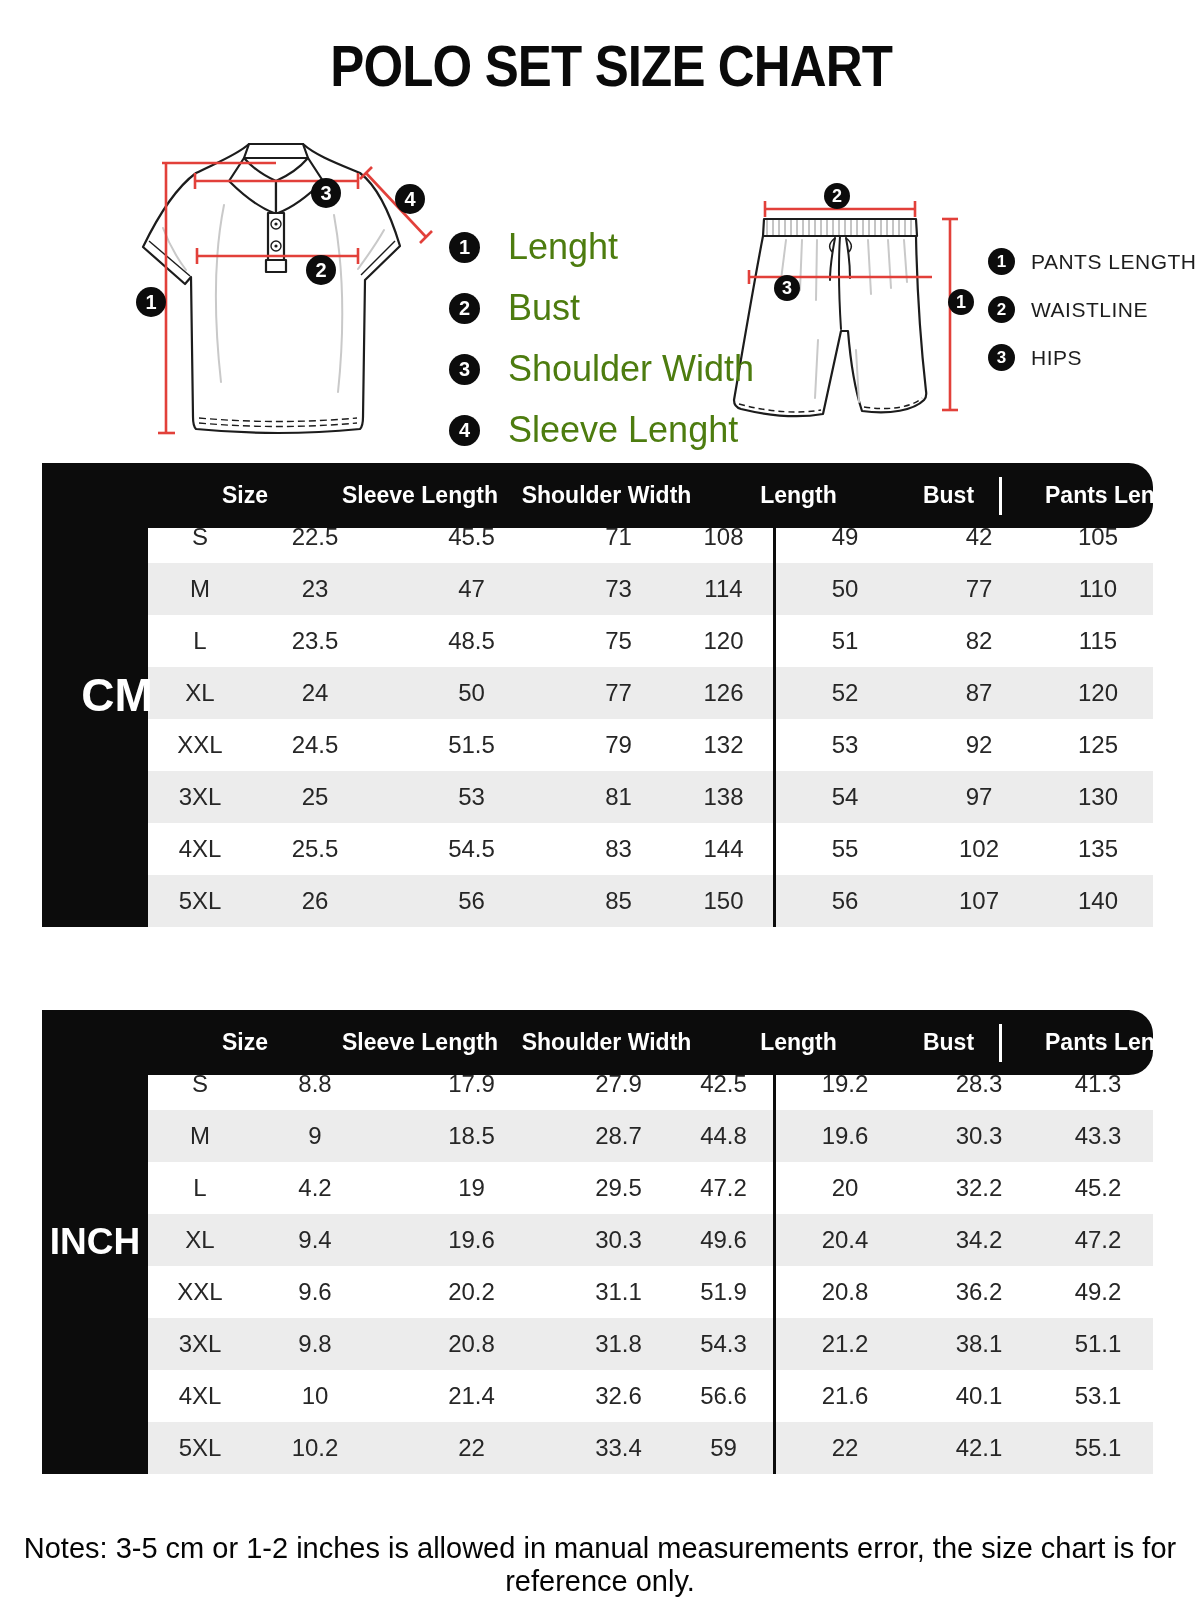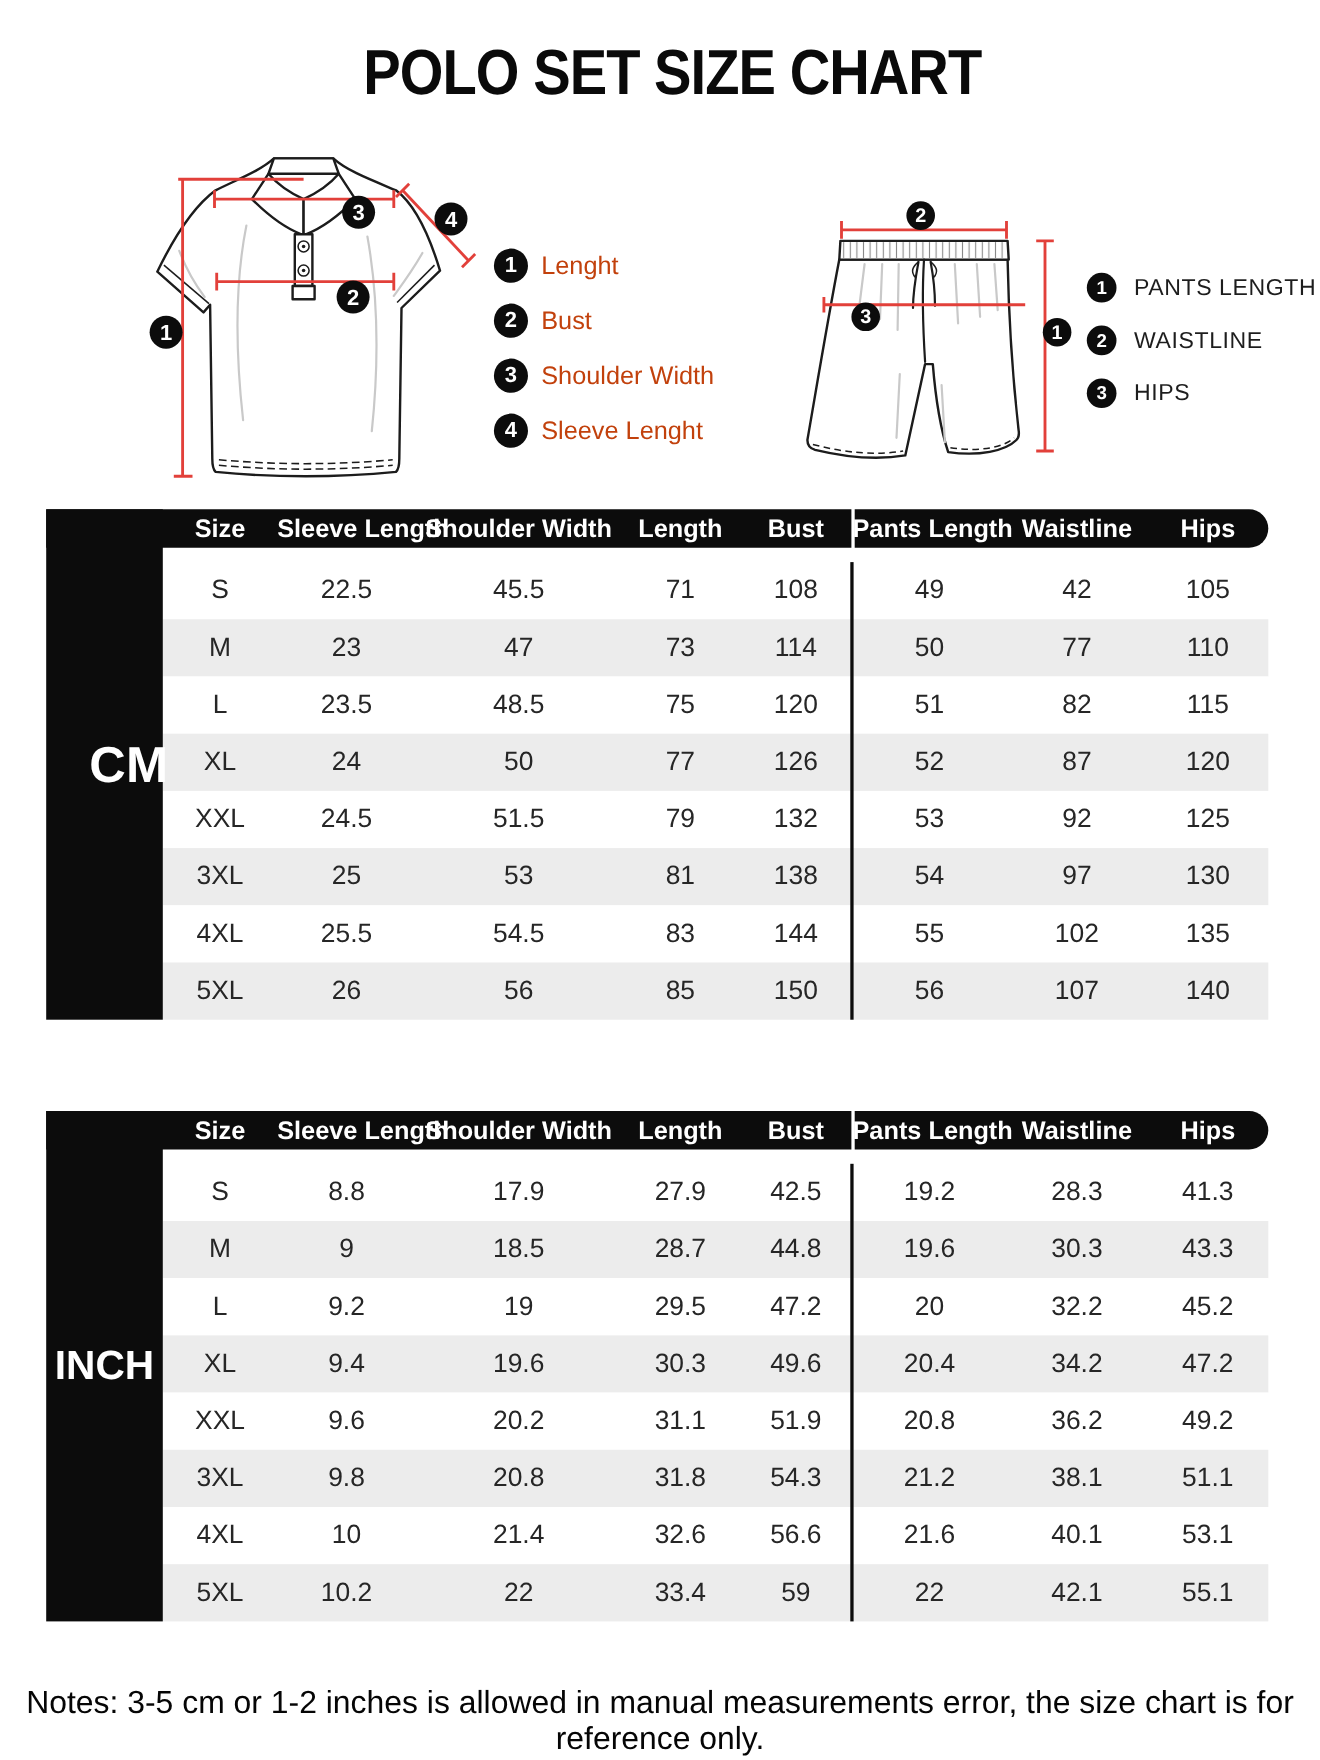--- a/index.html
+++ b/index.html
@@ -23,38 +23,39 @@
   .legend { position:absolute; display:flex; flex-direction:column; }
   .shirt-legend  { left:449px; top:226px; gap:19px; }
   .shorts-legend { left:988px; top:248px; gap:21px; }
   .legend-item { display:flex; align-items:center; }
   .marker-badge {
     display:inline-flex; align-items:center; justify-content:center;
     background:#0c0c0c; color:#fff; border-radius:50%; font-weight:bold;
   }
   .shirt-legend .marker-badge  { width:31px; height:31px; font-size:20px; }
   .shorts-legend .marker-badge { width:27px; height:27px; font-size:17px; }
-  .shirt-legend .legend-label  { margin-left:12px; font-size:23px; color:#c2410c; }
+  .shirt-legend .legend-label  { margin-left:28px; font-size:36px; color:#4d7c0f; }
   .shorts-legend .legend-label { margin-left:16px; font-size:21px; color:#1d1d1d; letter-spacing:.5px; }
   
   .size-table { position:absolute; left:42px; width:1111px; height:464px; }
   .size-table.cm   { top:463px; }
   .size-table.inch { top:1010px; }
   .unit-col {
     position:absolute; left:0; top:0; width:106px; height:464px;
     background:#0c0c0c; display:flex; align-items:center; justify-content:center;
     color:#fff; font-weight:bold; z-index:1;
   }
   .size-table.cm .unit-col   { font-size:46px; letter-spacing:0;padding-left:44px; }
   .size-table.inch .unit-col { font-size:37px; letter-spacing:0;text-align:right; }
   .header-bar {
-    position:absolute; left:0; top:0; width:1111px; height:35px;
+    position:absolute; left:0; top:0; width:1111px; height:65px;
     background:#0c0c0c; border-radius:0 24px 24px 0; z-index:2;
     display:grid; grid-template-columns:106px 104px 126px 187px 107px 103px 140px 128px 110px;
     align-items:center;
+    gap:45px;
   }
   .hcell {
     color:#fff; font-weight:bold; font-size:23px; text-align:center;
     white-space:nowrap; position:relative;
   }
   .hcell.c4::after {  
     content:''; position:absolute; right:-2px; top:-5px; height:38px; width:3px; background:#fff;
   }
   .body-rows { position:absolute; left:106px; top:48px; width:1005px; }
   .trow {
@@ -383,21 +384,21 @@
           <div class="cell c1">9</div>
           <div class="cell c2">18.5</div>
           <div class="cell c3">28.7</div>
           <div class="cell c4">44.8</div>
           <div class="cell c5">19.6</div>
           <div class="cell c6">30.3</div>
           <div class="cell c7">43.3</div>
         </div>
         <div class="trow">
           <div class="cell c0">L</div>
-          <div class="cell c1">9.2</div>
+          <div class="cell c1">4.2</div>
           <div class="cell c2">19</div>
           <div class="cell c3">29.5</div>
           <div class="cell c4">47.2</div>
           <div class="cell c5">20</div>
           <div class="cell c6">32.2</div>
           <div class="cell c7">45.2</div>
         </div>
         <div class="trow">
           <div class="cell c0">XL</div>
           <div class="cell c1">9.4</div>

